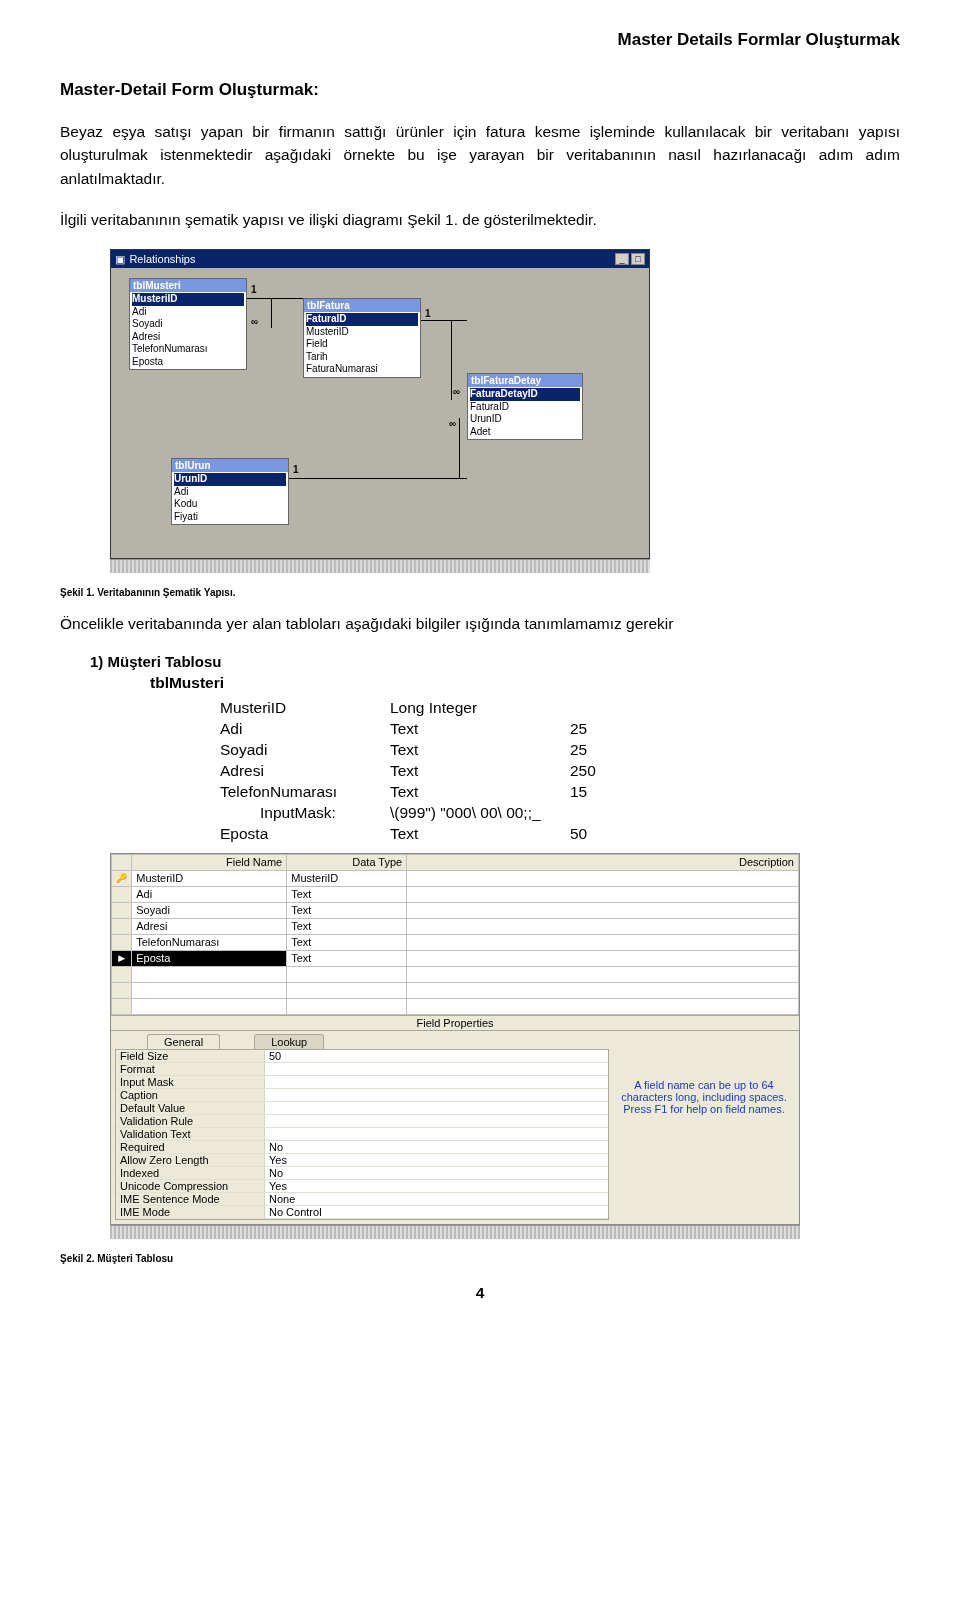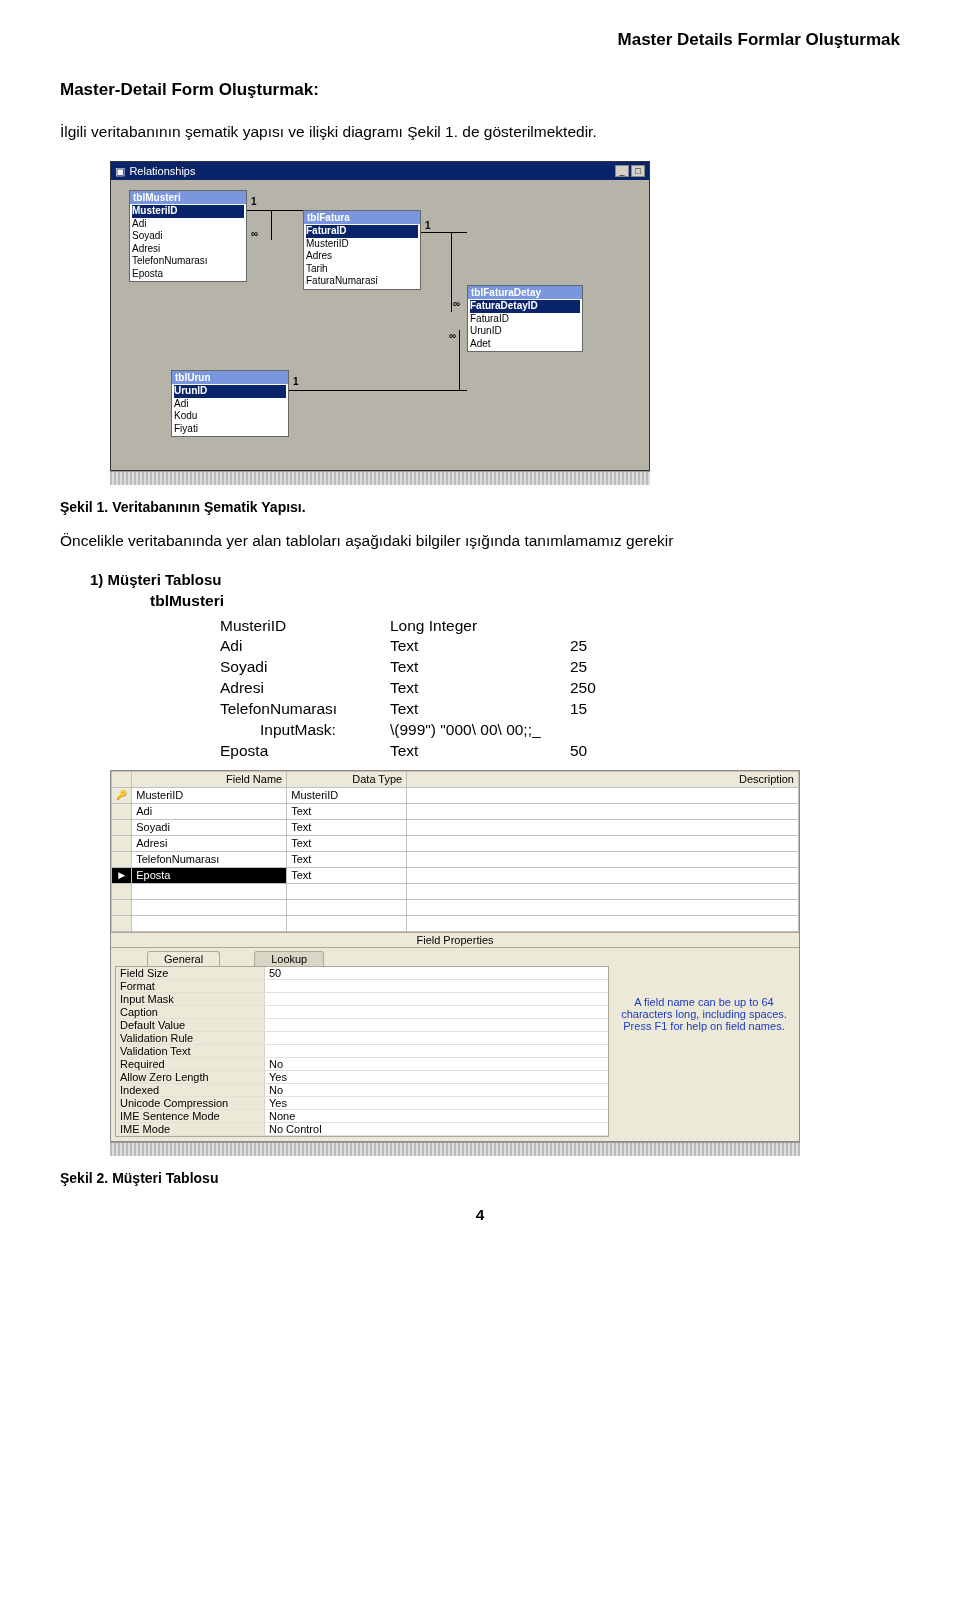--- a/index.html
+++ b/index.html
@@ -27,21 +27,21 @@
     margin: 10px 0 20px 0;
   }
   .para {
     font-size: 15.5px;
     line-height: 1.5;
     text-align: justify;
     margin-bottom: 18px;
   }
   .caption {
     font-weight: bold;
-    font-size: 14px;
+    font-size: 10px;
     margin: 14px 0 14px 0;
   }
   .list-num {
     font-weight: bold;
     font-size: 15px;
     margin: 6px 0 4px 30px;
   }
   .tblname {
     font-weight: bold;
     font-size: 15.5px;
@@ -171,20 +171,21 @@
 </style>
 </head>
 <body>
 
 <div class="page">
 
   <div class="header-right">Master Details Formlar Oluşturmak</div>
 
   <div class="h2">Master-Detail Form Oluşturmak:</div>
 
+  <div class="para">Beyaz eşya satışı yapan bir firmanın sattığı ürünler için fatura kesme işleminde kullanılacak bir veritabanı yapısı oluşturulmak istenmektedir aşağıdaki örnekte bu işe yarayan bir veritabanının nasıl hazırlanacağı adım adım anlatılmaktadır.</div>
   <div class="para">İlgili veritabanının şematik yapısı ve ilişki diagramı Şekil 1. de gösterilmektedir.</div>
 
   <div class="rel-wrap">
     <div class="rel-window">
       <div class="rel-title">
         <span>▣</span>
         <span>Relationships</span>
         <div class="sys">
           <div>_</div>
           <div>□</div>
@@ -202,21 +203,21 @@
             <div>TelefonNumarası</div>
             <div>Eposta</div>
           </div>
         </div>
 
         <div class="dbtable" style="top:30px;left:192px;">
           <div class="thead">tblFatura</div>
           <div class="flist">
             <span class="pk">FaturaID</span>
             <div>MusteriID</div>
-            <div>Adres</div>
+            <div>Field</div>
             <div>Tarih</div>
             <div>FaturaNumarasi</div>
           </div>
         </div>
 
         <div class="dbtable" style="top:105px;left:356px;width:116px;">
           <div class="thead">tblFaturaDetay</div>
           <div class="flist">
             <span class="pk">FaturaDetayID</span>
             <div>FaturaID</div>

